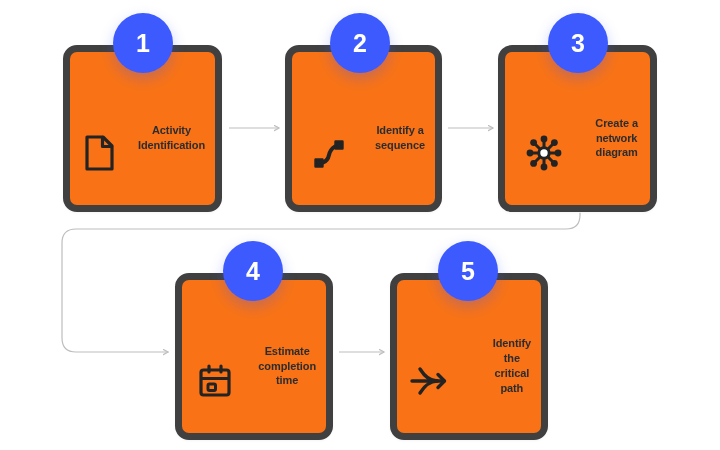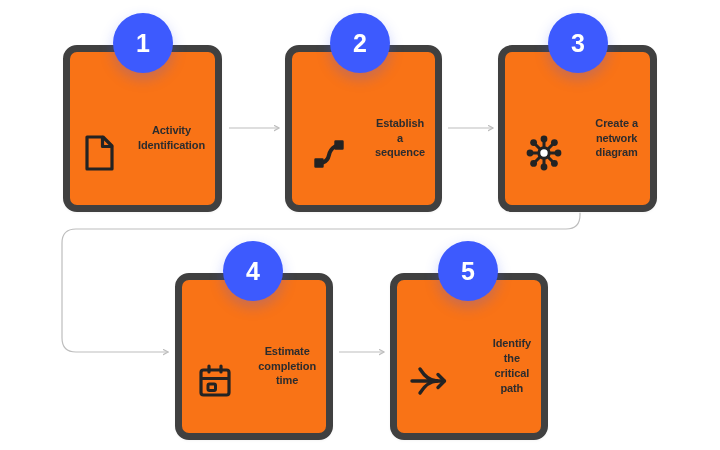--- a/index.html
+++ b/index.html
@@ -141,21 +141,21 @@
   </div>
 
   <div class="card" id="card-2">
     <div class="card-icon">
       <svg width="38" height="38" viewBox="0 0 38 38" aria-hidden="true">
         <path d="M9,29 C9,29 17,30 19,21 C21,12 29,11 29,11" fill="none" stroke="#232323" stroke-width="4" stroke-linecap="round"></path>
         <path d="M5.5,25.5 L12.5,25.5 L12.5,32.5 L5.5,32.5 Z" fill="#232323" stroke="#232323" stroke-width="2.4" stroke-linejoin="round"></path>
         <path d="M25.5,7.5 L32.5,7.5 L32.5,14.5 L25.5,14.5 Z" fill="#232323" stroke="#232323" stroke-width="2.4" stroke-linejoin="round"></path>
       </svg>
     </div>
-    <div class="card-label">Establish a
+    <div class="card-label">Identify a
 sequence</div>
   </div>
   <div class="badge" id="badge-2">
     <span>2</span>
   </div>
 
   <div class="card" id="card-3">
     <div class="card-icon">
       <svg width="40" height="40" viewBox="0 0 40 40" aria-hidden="true">
         <g stroke="#232323" stroke-width="3" stroke-linecap="round">

